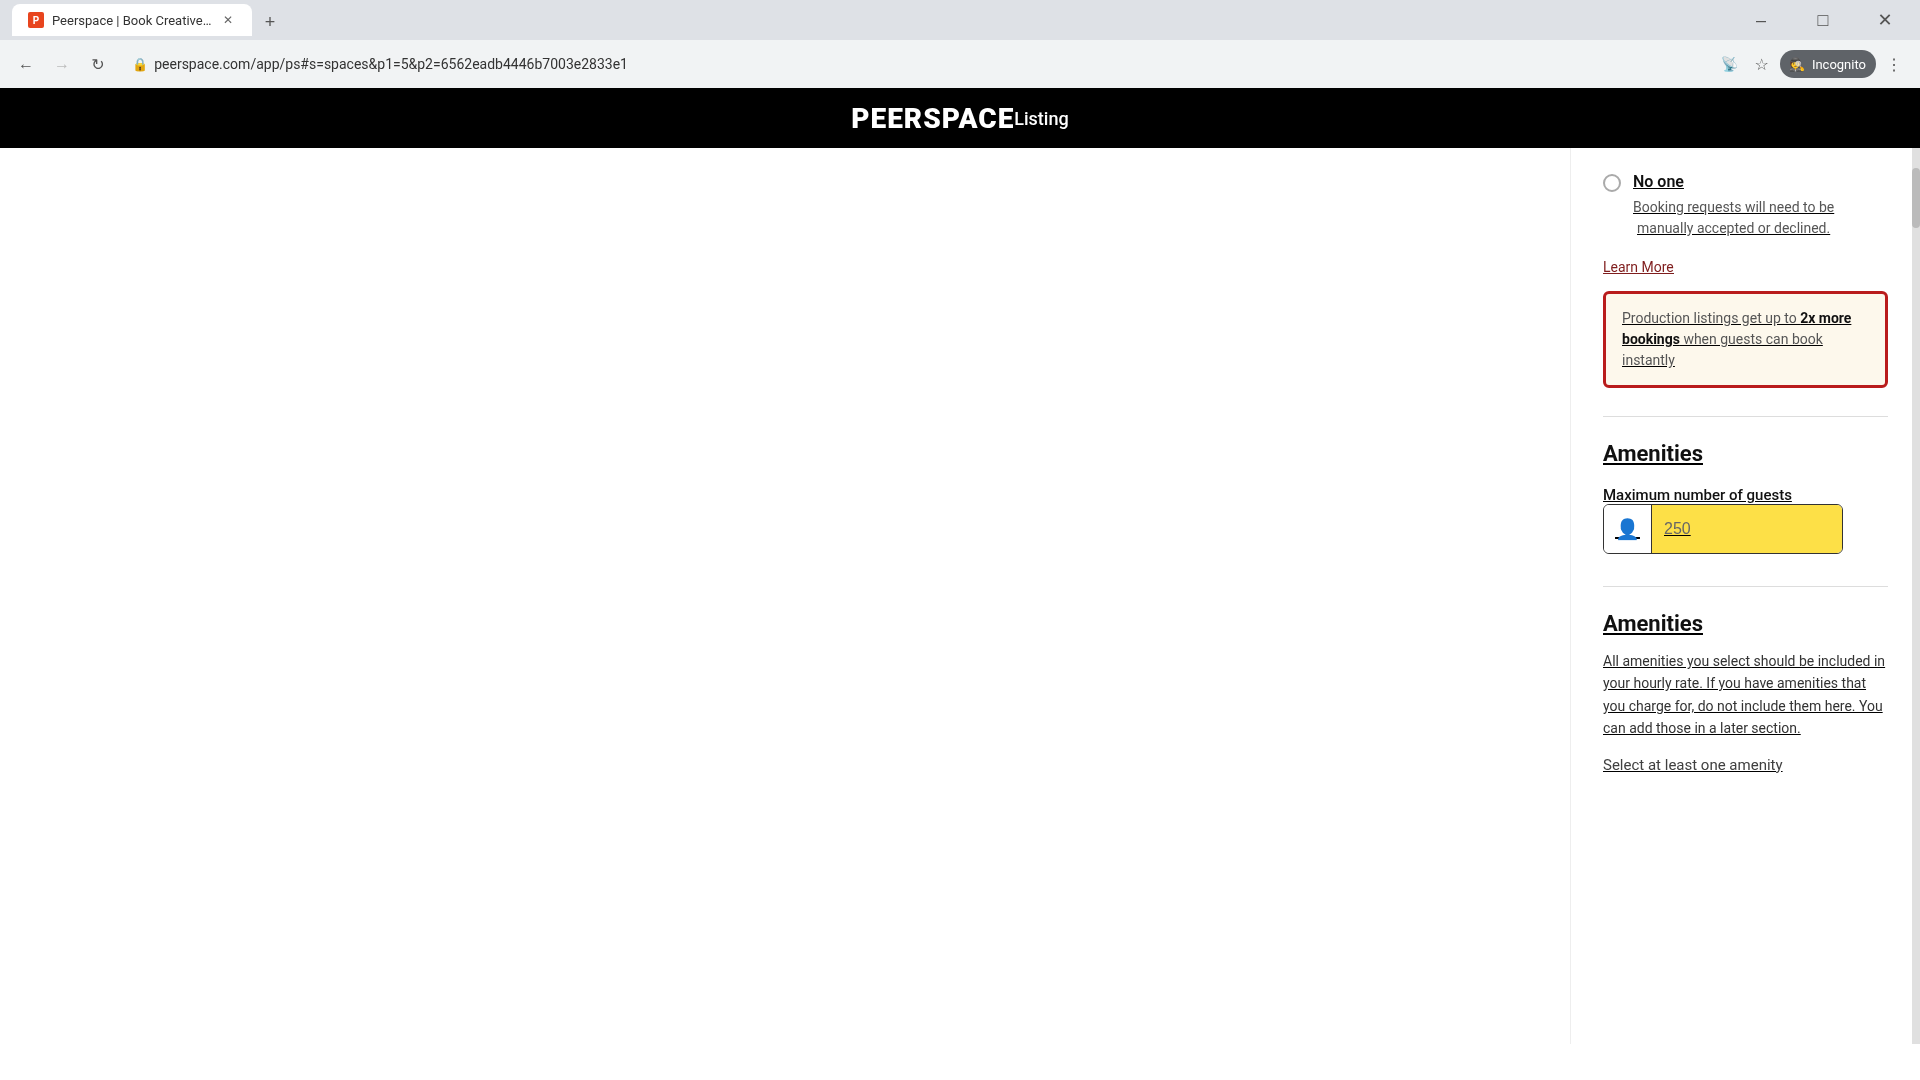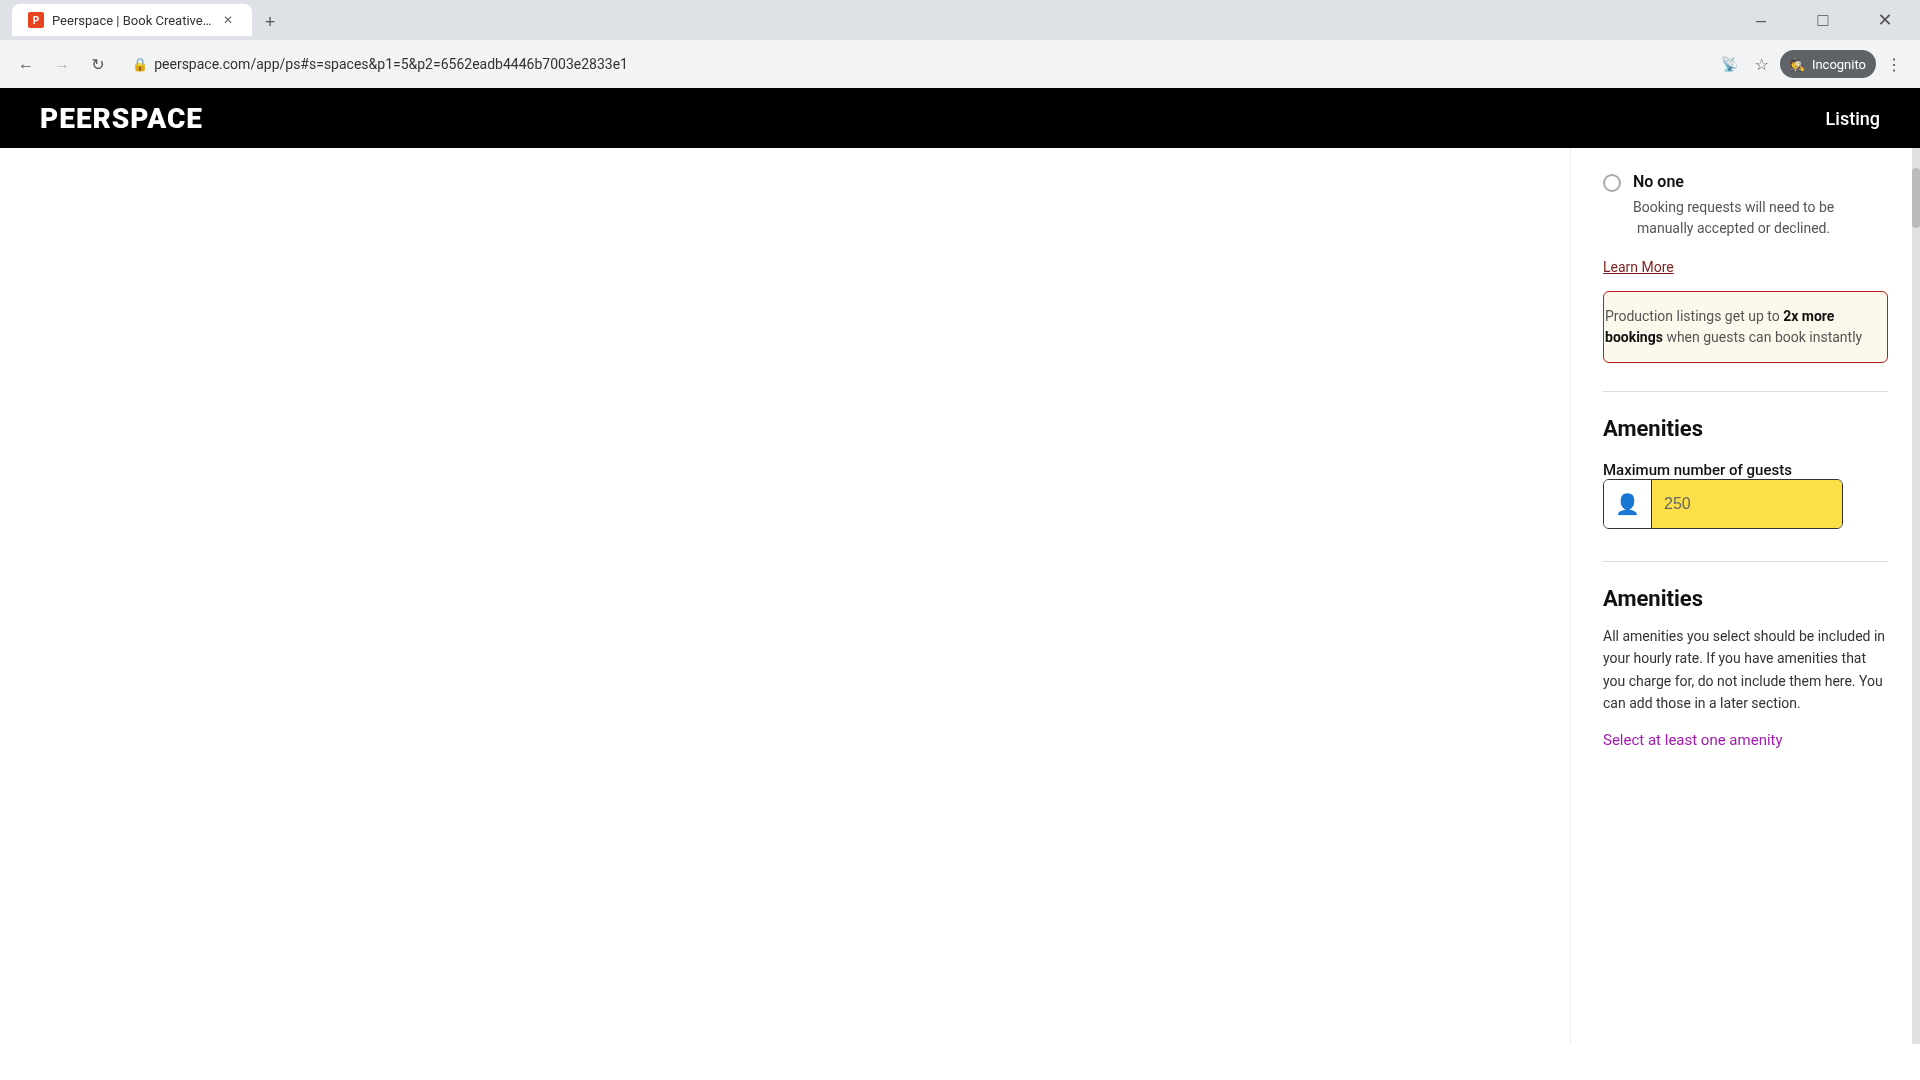--- a/index.html
+++ b/index.html
@@ -154,21 +154,21 @@
       align-items: center;
       justify-content: center;
     }
 
     
     .app-header {
       background: #000;
       height: 60px;
       display: flex;
       align-items: center;
-      justify-content: space-between;
+      justify-content: center;
       padding: 0 40px;
     }
 
     .logo {
       color: #fff;
       font-size: 28px;
       font-weight: 900;
       letter-spacing: 1px;
     }
 
@@ -176,20 +176,21 @@
       color: #fff;
       font-size: 18px;
       font-weight: 500;
       cursor: pointer;
     }
 
     .app-body {
       display: flex;
       height: calc(1080px - 40px - 36px - 48px - 60px);
       position: relative;
+      text-decoration: underline;
     }
 
     .left-panel {
       flex: 1;
       background: #fff;
     }
 
     .right-panel {
       width: 350px;
       background: #fff;
@@ -236,23 +237,23 @@
       color: #7f1d1d;
       font-size: 14px;
       text-decoration: underline;
       cursor: pointer;
       display: block;
       margin-bottom: 16px;
     }
 
     .promo-box {
       background: #fdf8ec;
-      border: 1px solid #b91c1c;
+      border: 3px solid #b91c1c;
       border-radius: 6px;
-      padding: 14px 1px;
+      padding: 14px 16px;
       margin-bottom: 28px;
       font-size: 14px;
       color: #555;
       line-height: 1.5;
     }
 
     .promo-box strong {
       color: #111;
       font-weight: 700;
     }
@@ -324,21 +325,21 @@
 
     .amenities-desc {
       font-size: 14px;
       color: #333;
       line-height: 1.6;
       margin-bottom: 16px;
     }
 
     .amenities-error {
       font-size: 15px;
-      color: #a21caf;
+      color: #404040;
       font-weight: 400;
       margin-top: 14px;
     }
 
     
     .right-panel::-webkit-scrollbar {
       width: 8px;
     }
     .right-panel::-webkit-scrollbar-track {
       background: #f1f1f1;

